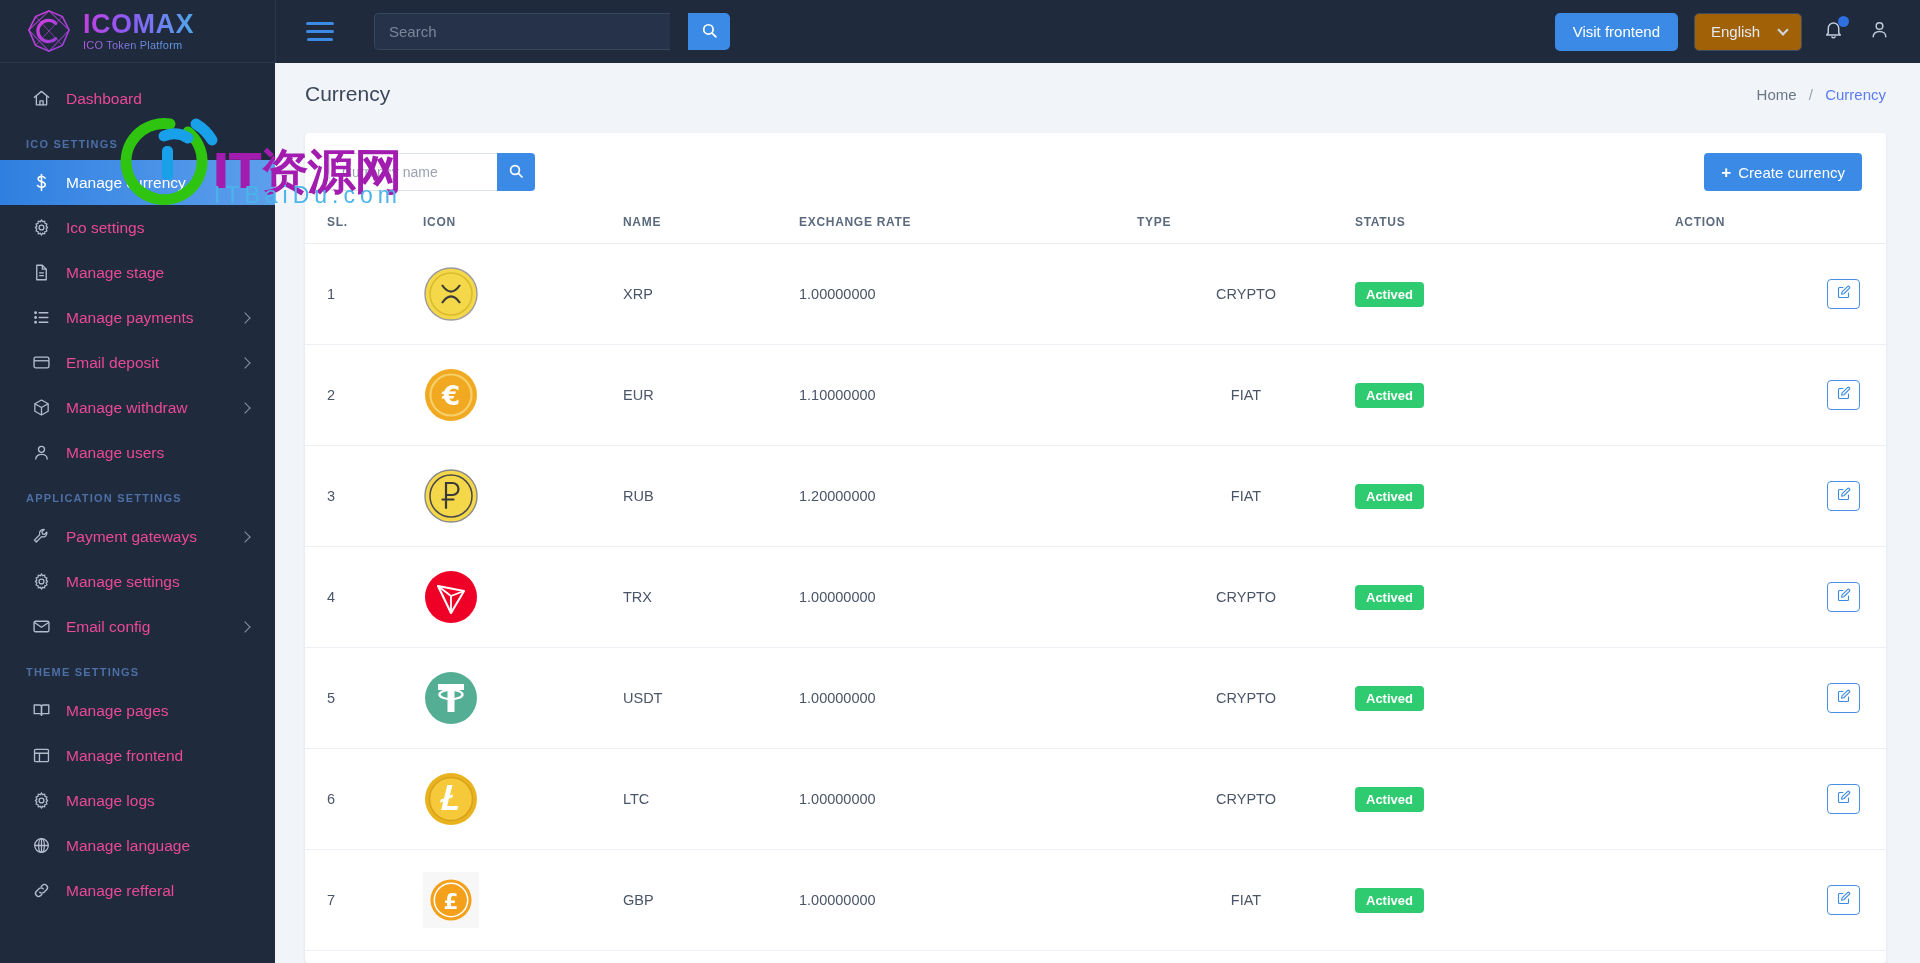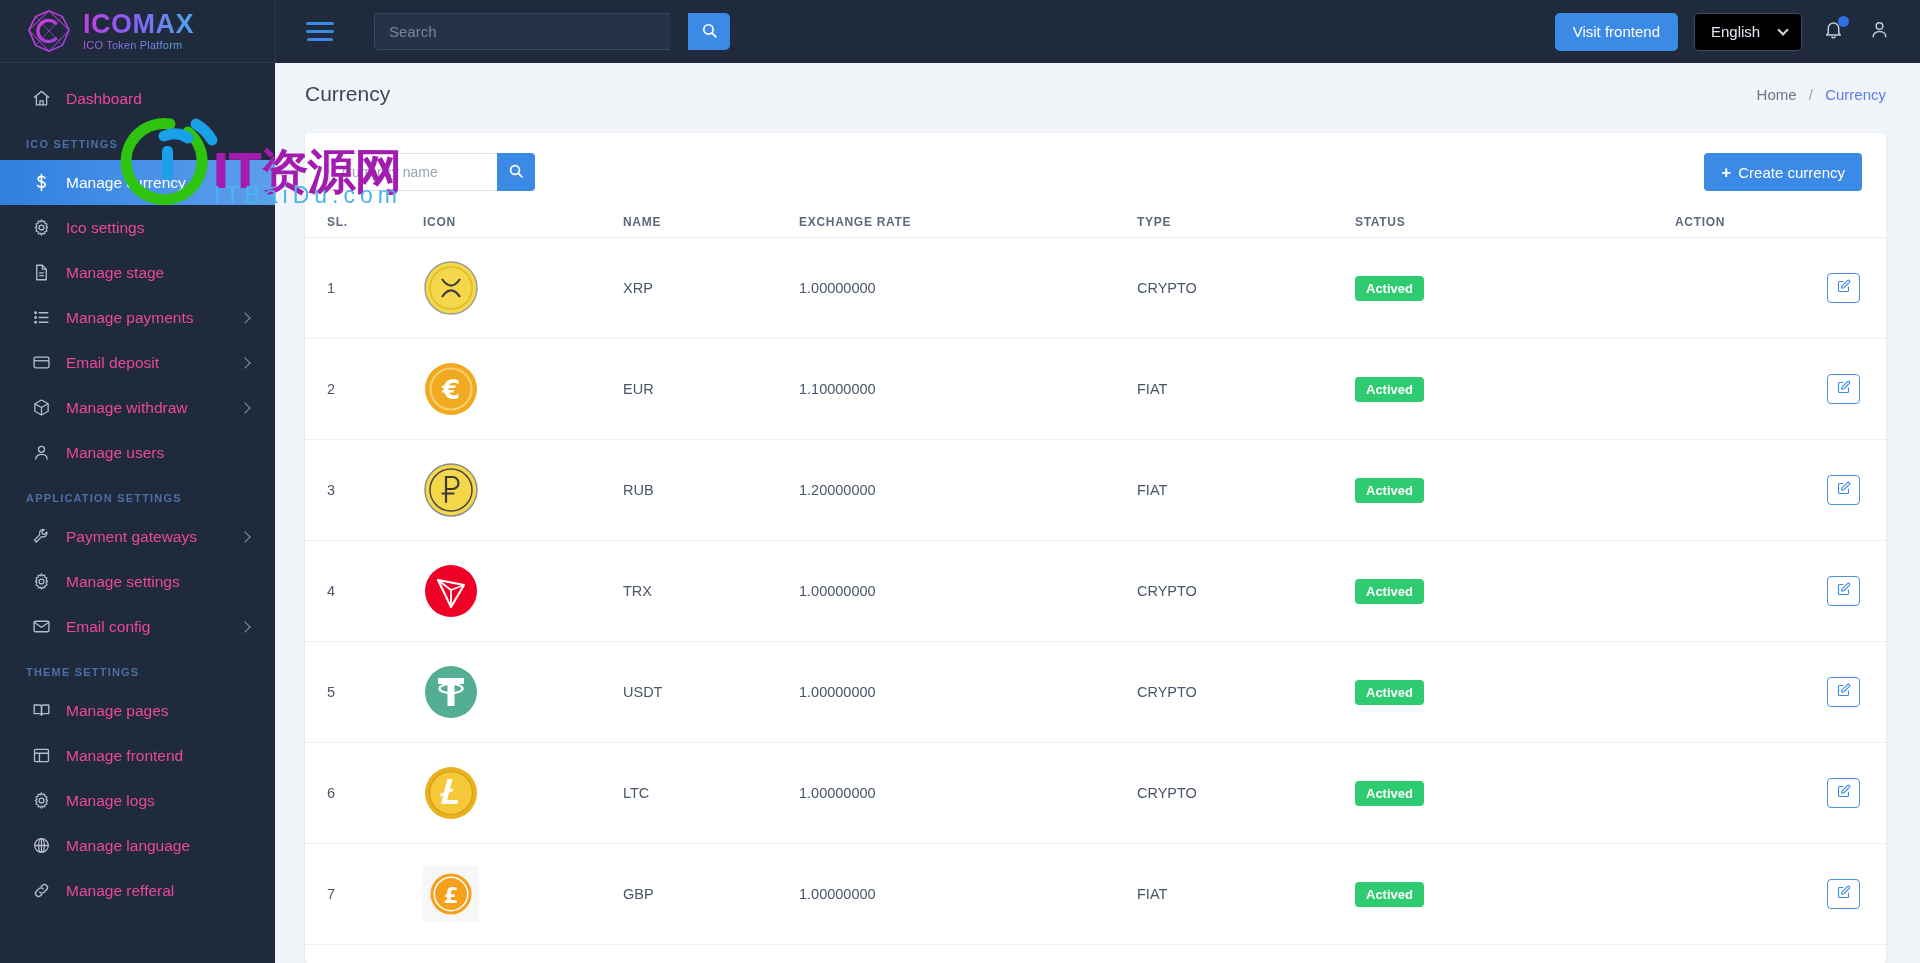--- a/index.html
+++ b/index.html
@@ -111,21 +111,21 @@
   .top-right { margin-left: auto; display: flex; align-items: center; gap: 16px; }
   .btn-frontend {
     background: #3b8ae5; color: #fff; border: none;
     height: 38px; padding: 0 18px; border-radius: 5px;
     font-size: 15px; cursor: pointer; font-family: "Liberation Sans", sans-serif;
     white-space: nowrap;
   }
   .lang-wrap { position: relative; }
   .lang-select {
     appearance: none; -webkit-appearance: none;
-    background: #000000; color: #e3e9f2;
+    background: #a16207; color: #e3e9f2;
     border: 1px solid #3c4a62; border-radius: 5px;
     height: 38px; padding: 0 40px 0 16px;
     font-size: 15px; cursor: pointer; font-family: "Liberation Sans", sans-serif;
   }
   .lang-caret {
     position: absolute; right: 15px; top: 50%; margin-top: -3px;
     width: 8px; height: 8px; pointer-events: none;
     border-right: 2px solid #cfd7e3; border-bottom: 2px solid #cfd7e3;
     transform: rotate(45deg); margin-top: -6px;
   }
@@ -188,35 +188,35 @@
     display: flex; align-items: center; gap: 7px; white-space: nowrap;
   }
   .btn-create .plus { font-size: 17px; font-weight: bold; line-height: 1; }
 
   
   table.tbl { width: 100%; border-collapse: collapse; table-layout: fixed; }
   table.tbl th {
     text-align: left;
     font-size: 12px; letter-spacing: .7px; font-weight: bold;
     color: #5c6a7e; text-transform: uppercase;
-    padding: 10px 0 8px 0;
+    padding: 10px 0 14px 0;
     border-bottom: 1px solid #e9edf2;
     background: #fff;
   }
   table.tbl td {
     font-size: 14.5px; color: #4a5568;
     padding: 0; height: 101px;
     border-bottom: 1px solid #eceff3;
     vertical-align: middle;
   }
   .c-sl    { width: 118px; padding-left: 22px !important; }
   .c-icon  { width: 200px; }
   .c-name  { width: 176px; }
   .c-rate  { width: 338px; }
-  .c-type  { width: 218px; }
+  .c-type  { width: 218px; text-align: center; }
   .c-status{ width: 320px; }
   .c-action{ text-align: right; padding-right: 26px !important; }
   th.c-action { text-align: right; }
 
   .coin { width: 56px; height: 56px; display: block; }
   .coin-wrap { width: 56px; height: 56px; }
   .coin-wrap.greybg { background: #f7f7f7; display:flex; align-items:center; justify-content:center; }
 
   .badge-active {
     display: inline-block;

